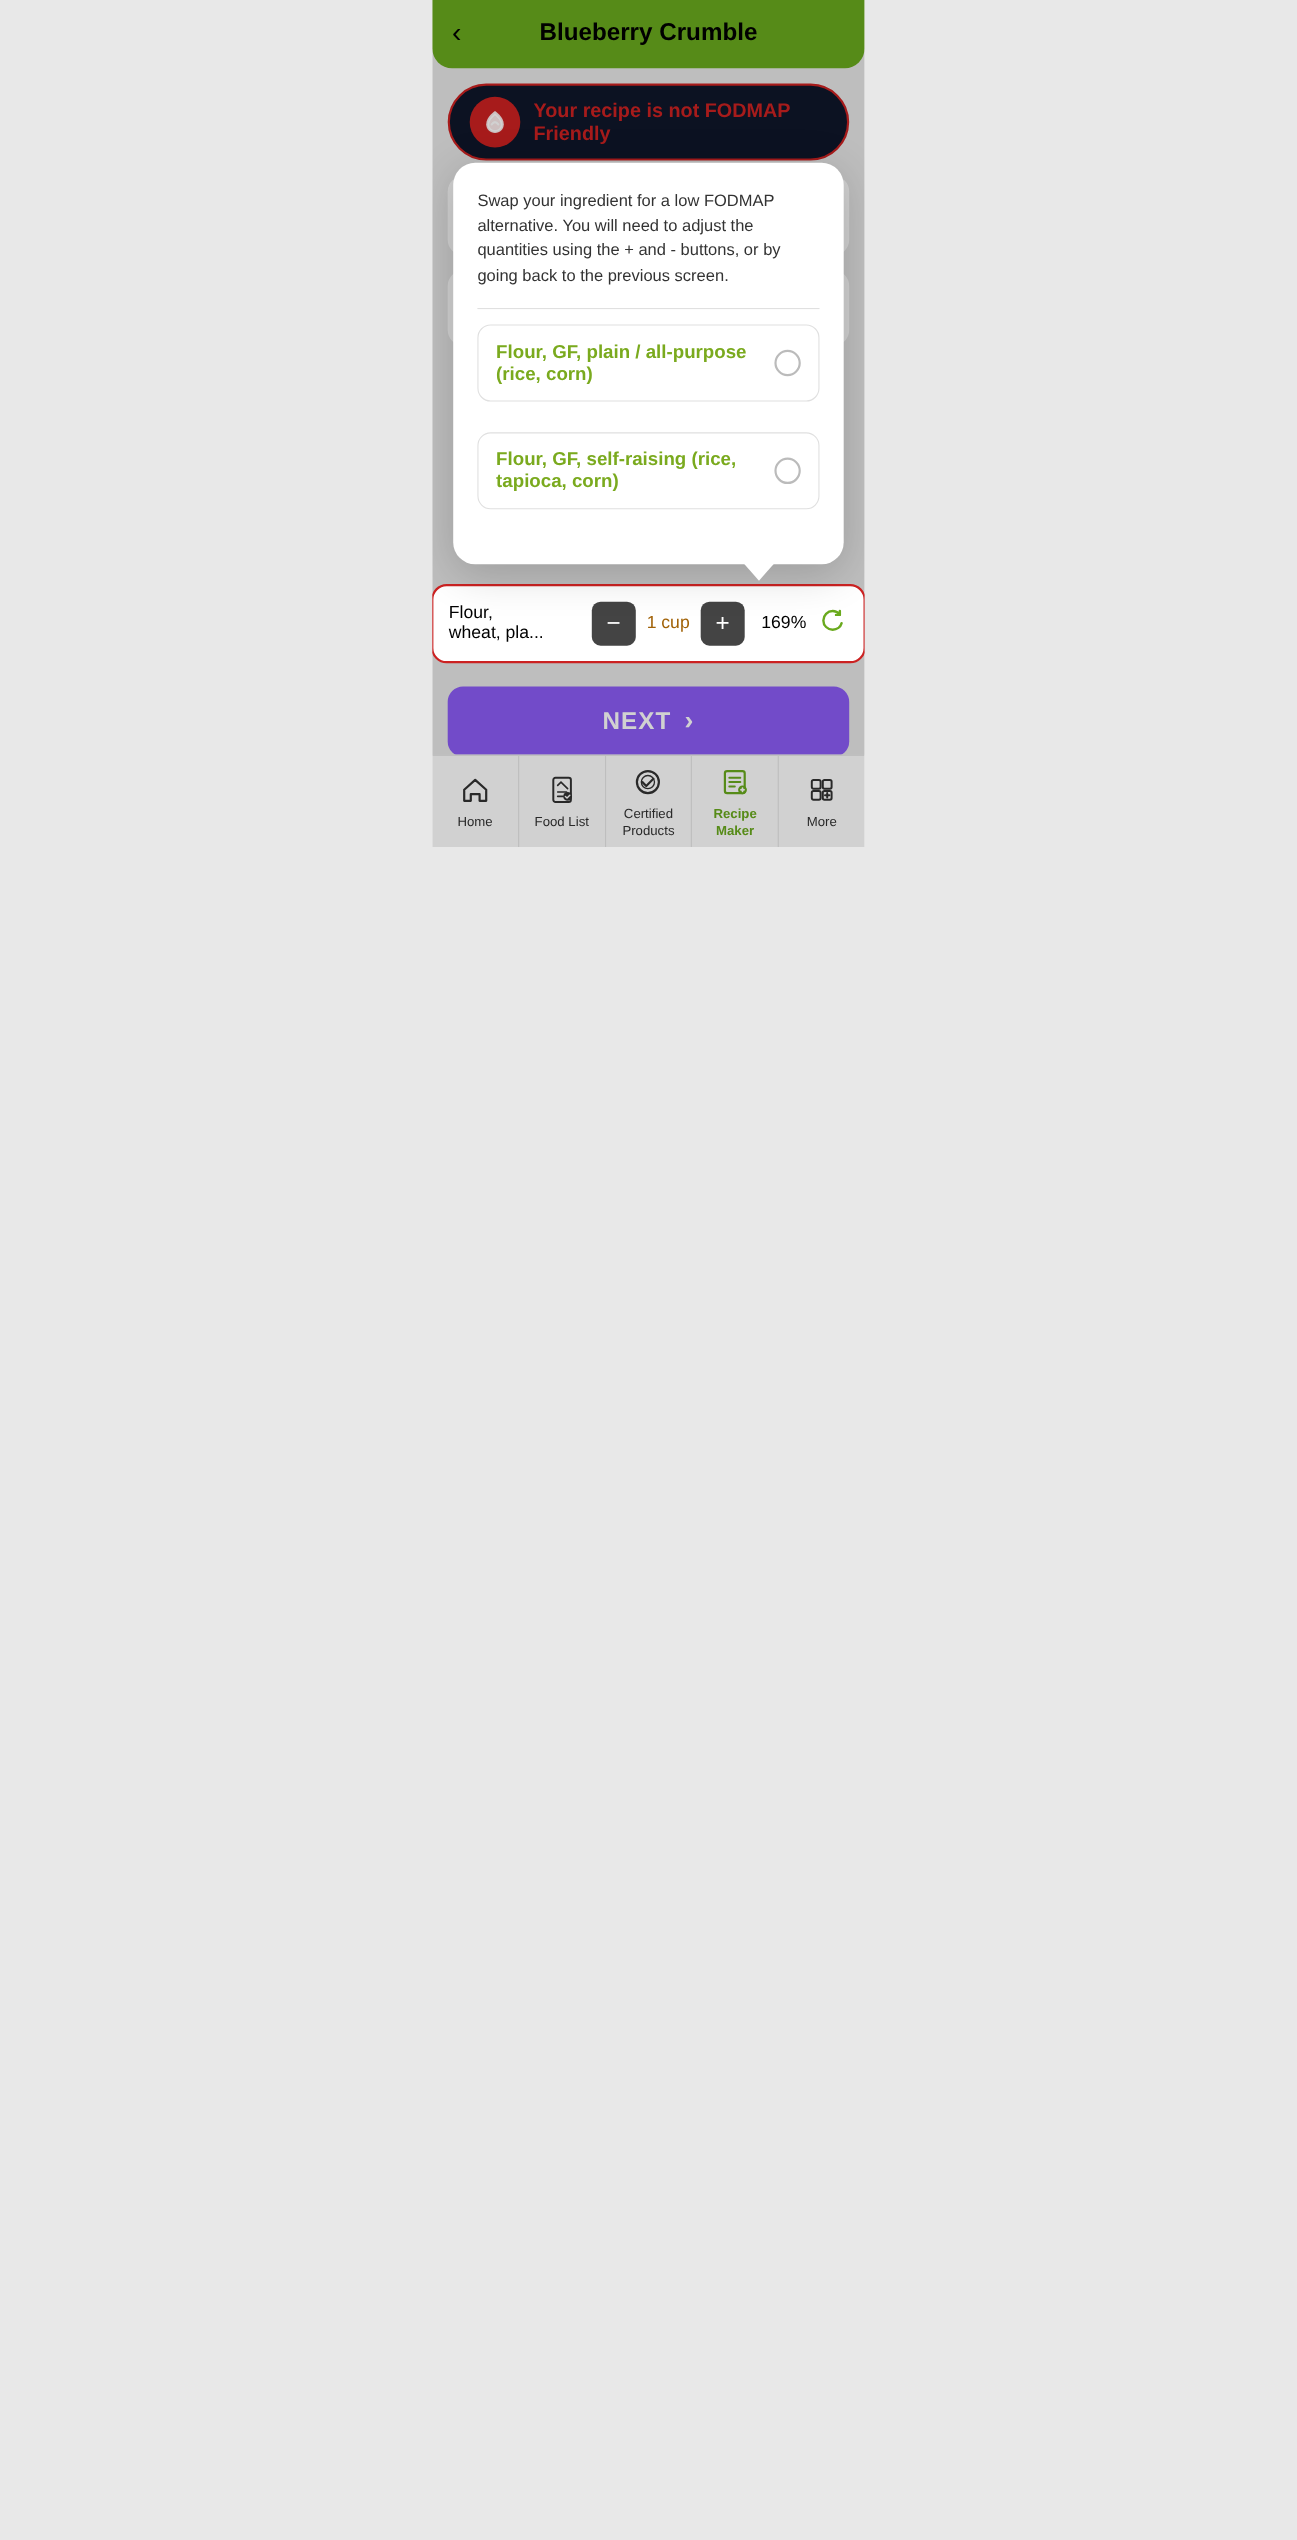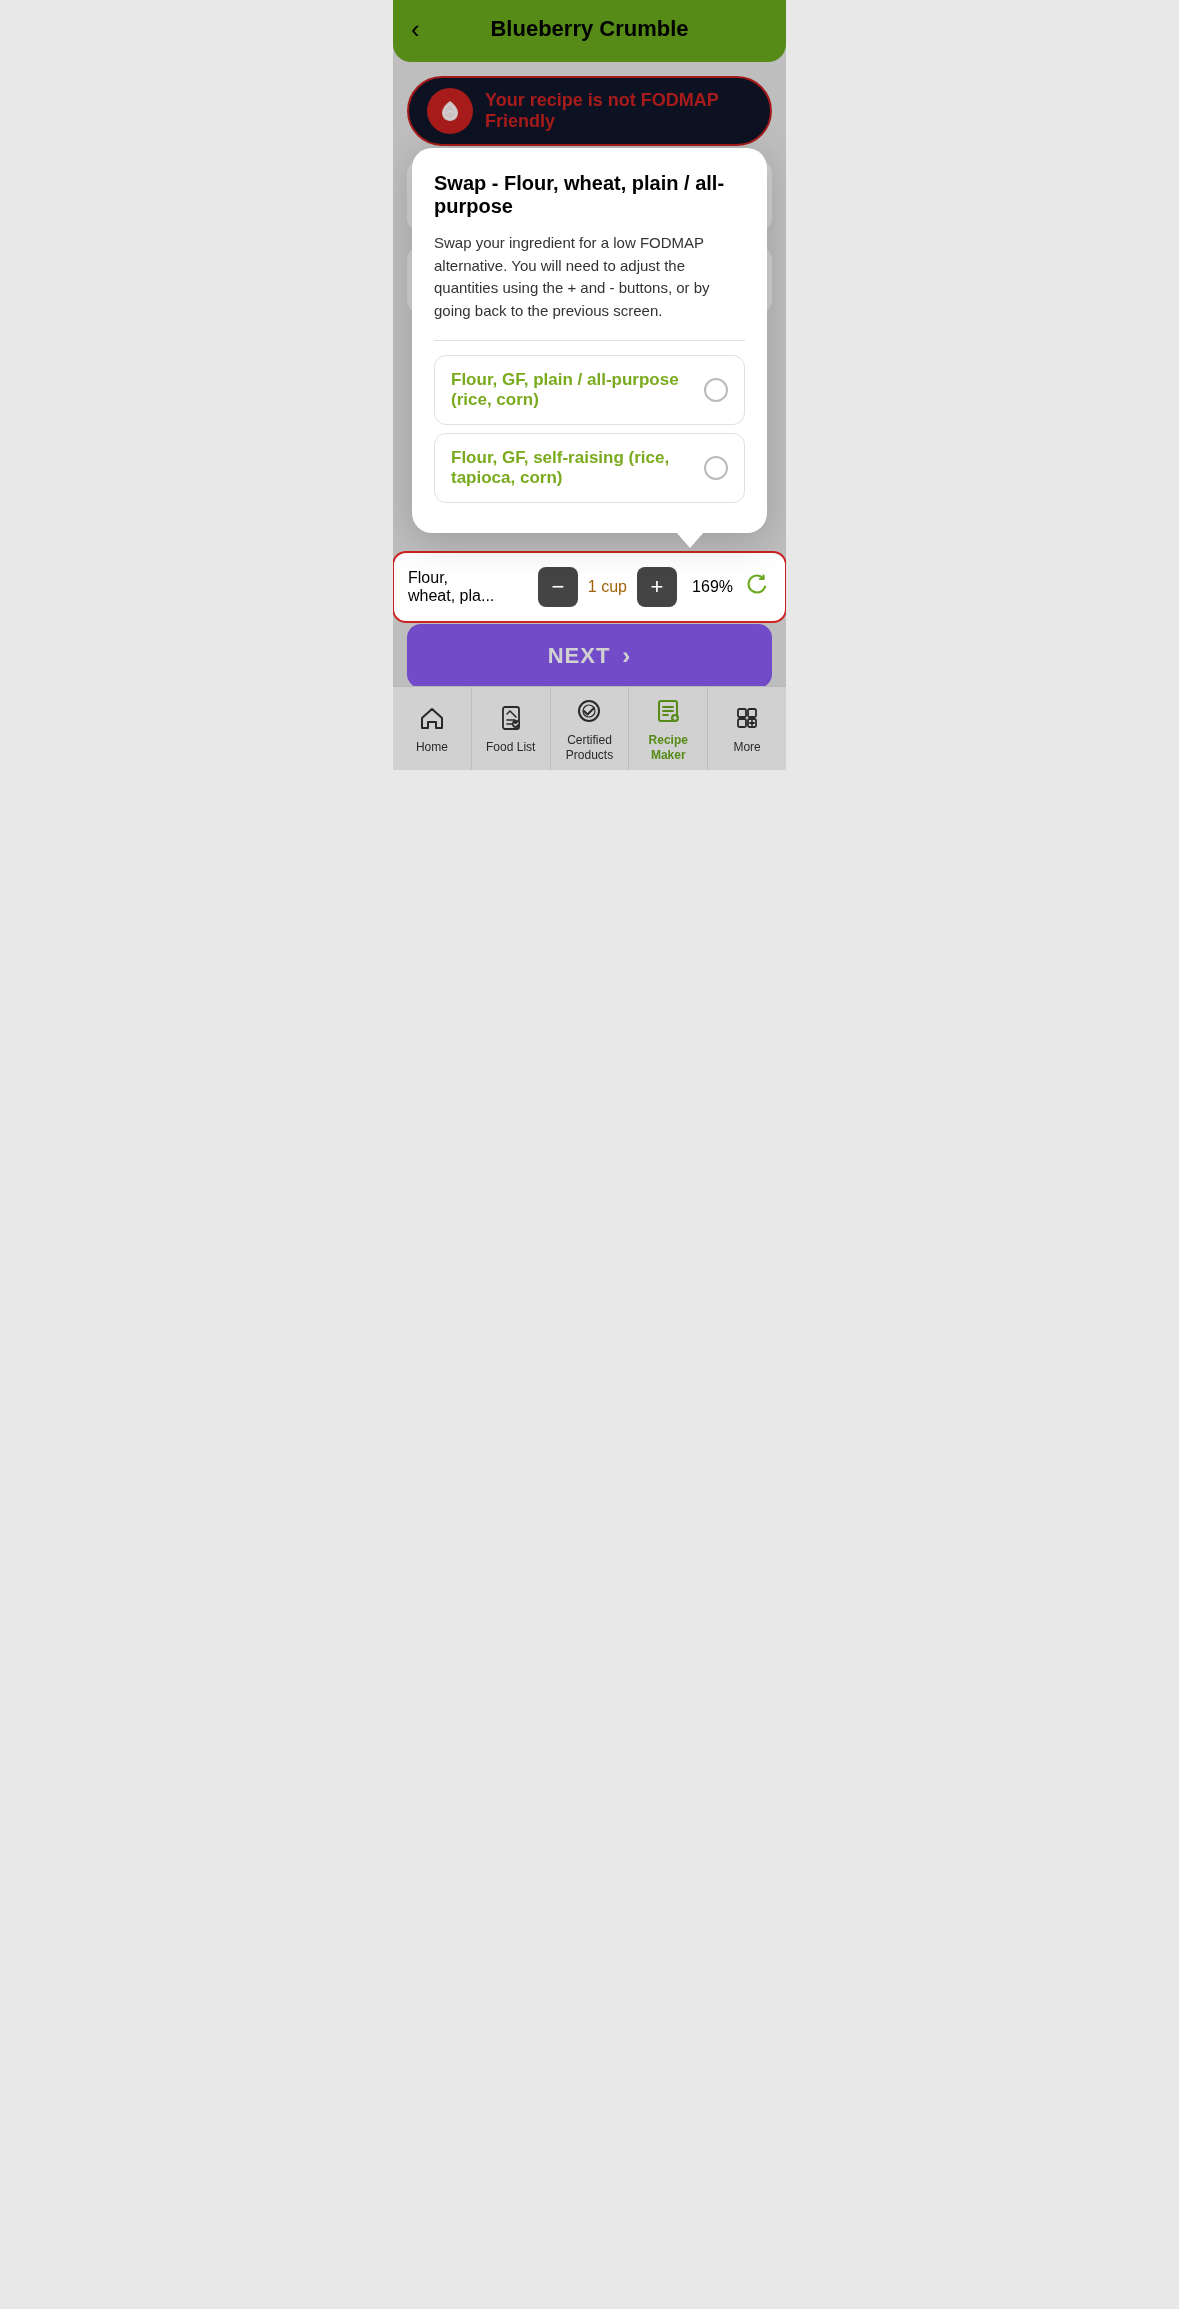--- a/index.html
+++ b/index.html
@@ -192,21 +192,21 @@
       border-top: 1px solid #e0e0e0;
       margin-bottom: 14px;
     }
     .swap-option {
       border: 1.5px solid #e0e0e0;
       border-radius: 12px;
       padding: 14px 16px;
       display: flex;
       align-items: center;
       justify-content: space-between;
-      margin-bottom: 8px;
+      margin-bottom: 28px;
       cursor: pointer;
     }
     .swap-option-text {
       font-size: 17px;
       font-weight: 600;
       color: #7aaa1e;
       flex: 1;
       margin-right: 10px;
     }
     .swap-radio {
@@ -338,21 +338,20 @@
     <button class="qty-btn">−</button>
     <span class="qty-text">¼ cup</span>
     <button class="qty-btn">+</button>
     <span class="pct-text">10%</span>
   </div>
 
 </div>
 
 <div class="modal-overlay">
   <div class="modal-box">
-    <div class="modal-title">Swap - Flour, wheat, plain / all-purpose</div>
     <div class="modal-desc">Swap your ingredient for a low FODMAP alternative. You will need to adjust the quantities using the + and - buttons, or by going back to the previous screen.</div>
     <hr class="modal-divider">
 
     <div class="swap-option">
       <span class="swap-option-text">Flour, GF, plain / all-purpose (rice, corn)</span>
       <div class="swap-radio"></div>
     </div>
 
     <div class="swap-option">
       <span class="swap-option-text">Flour, GF, self-raising (rice, tapioca, corn)</span>

